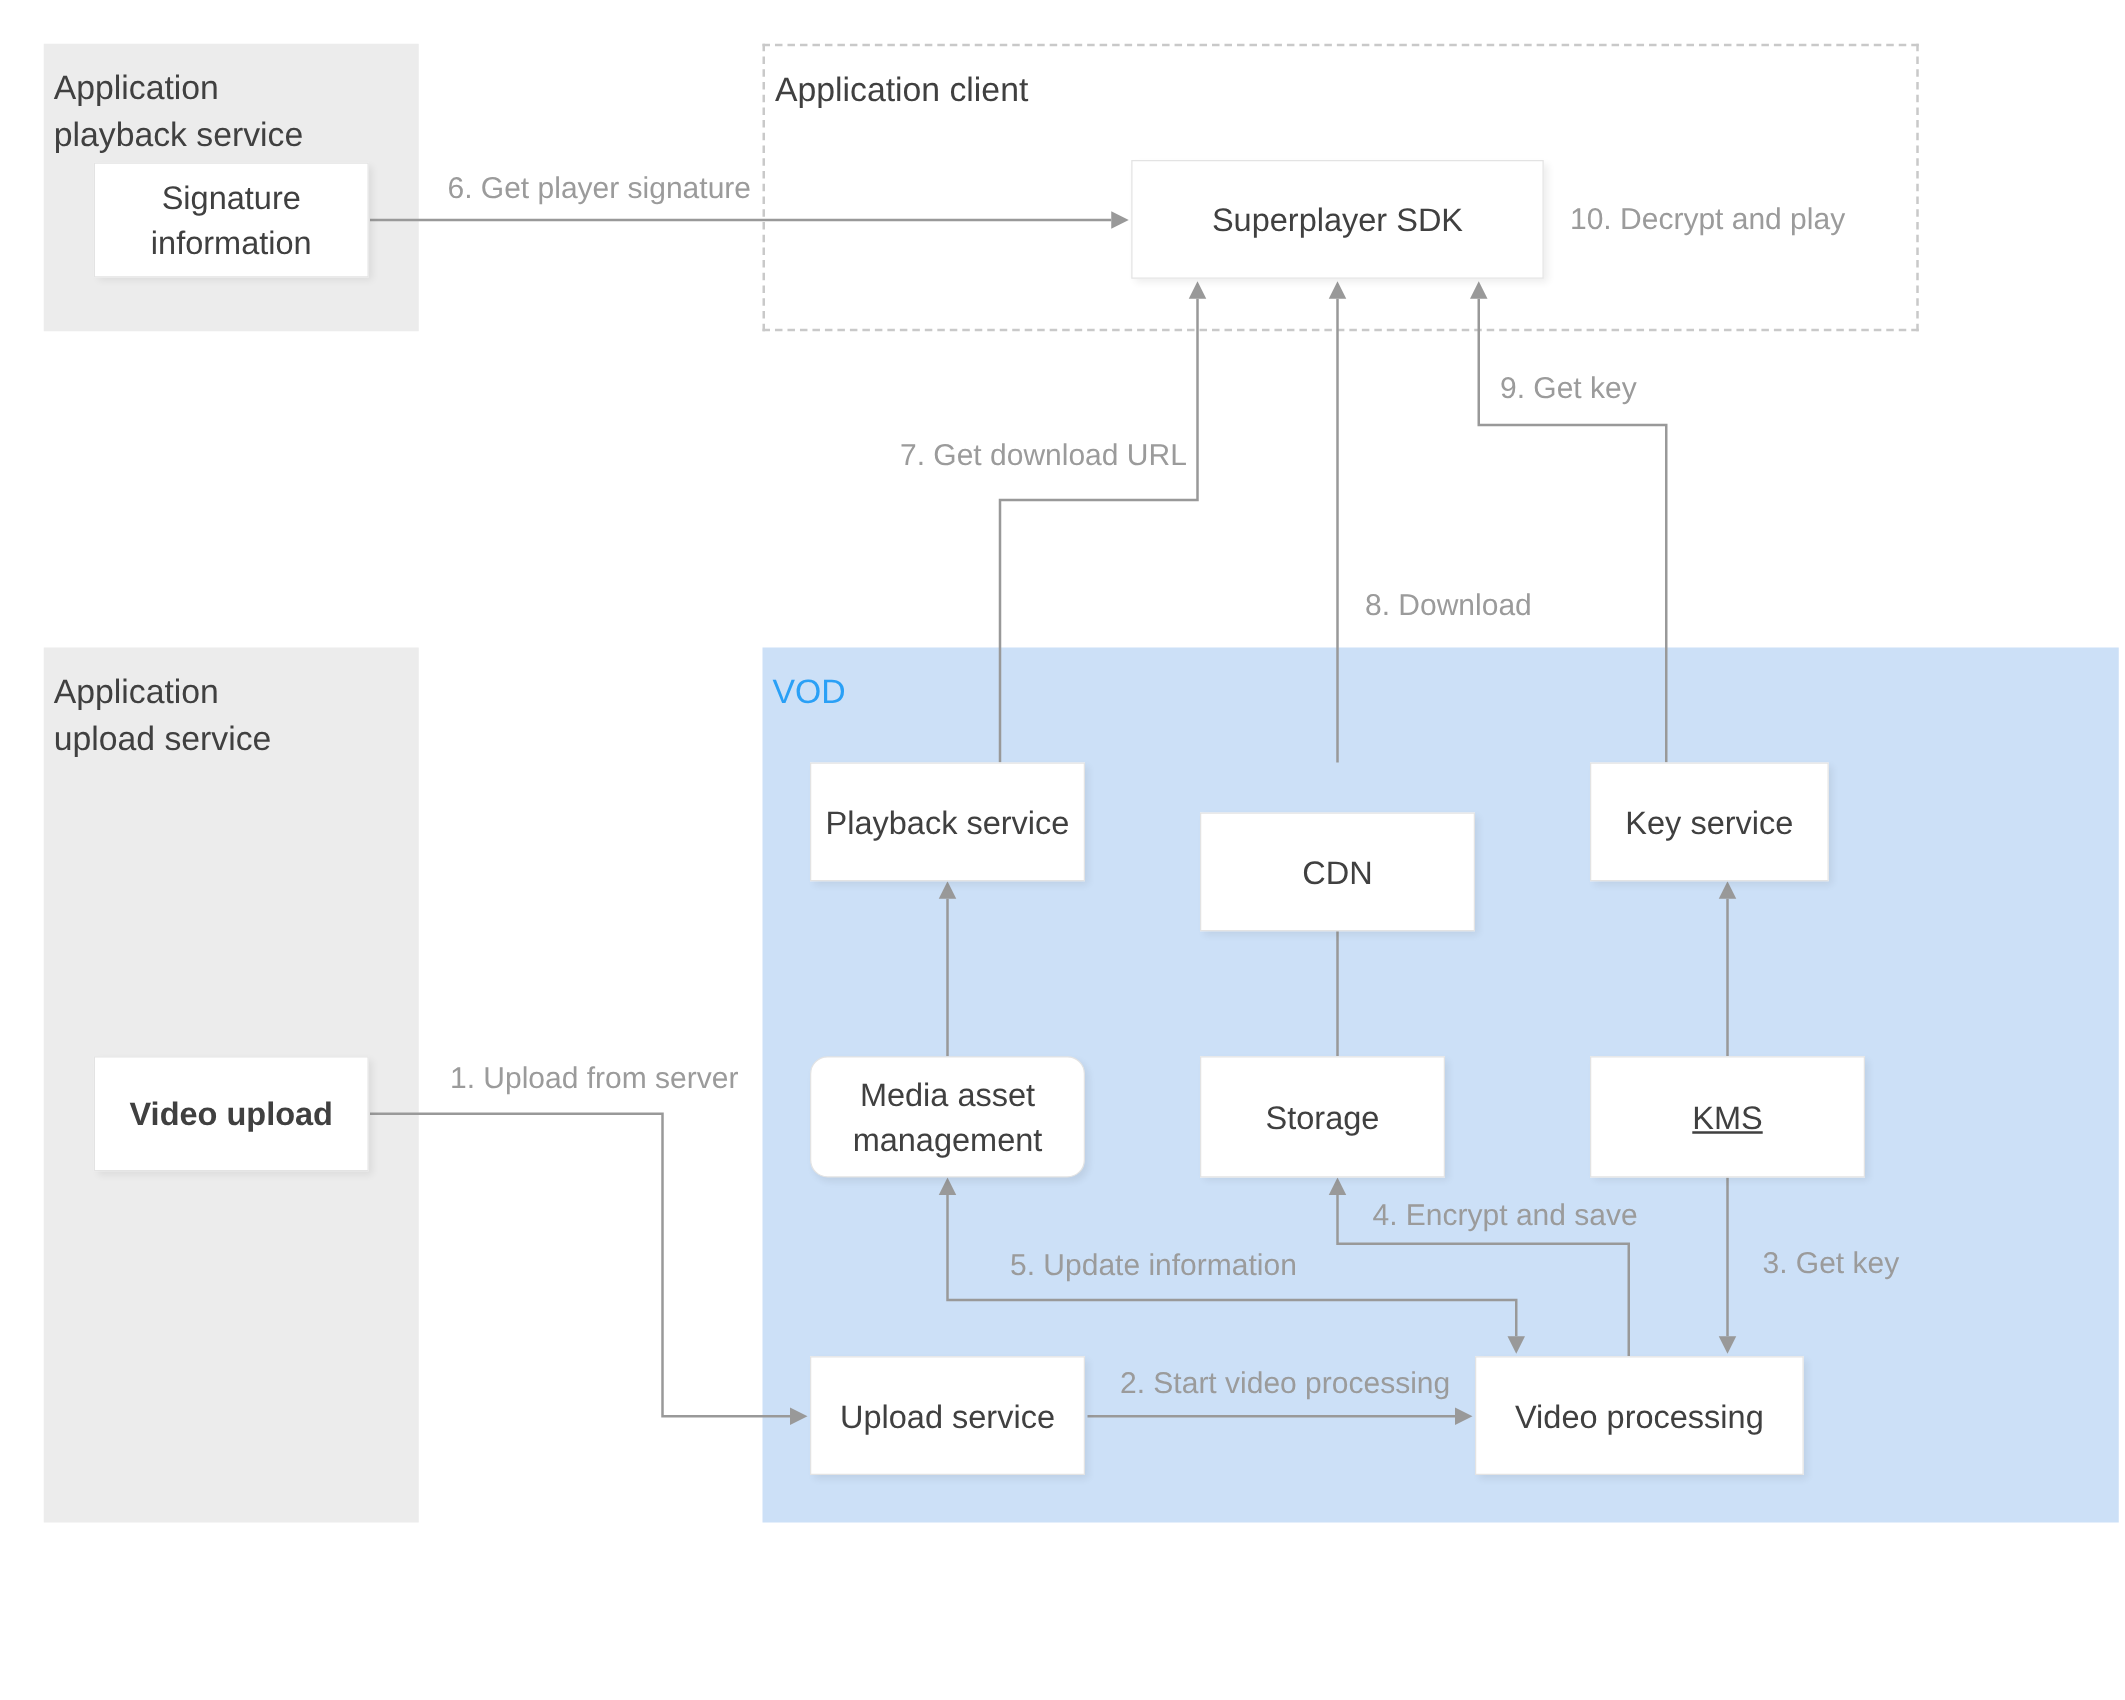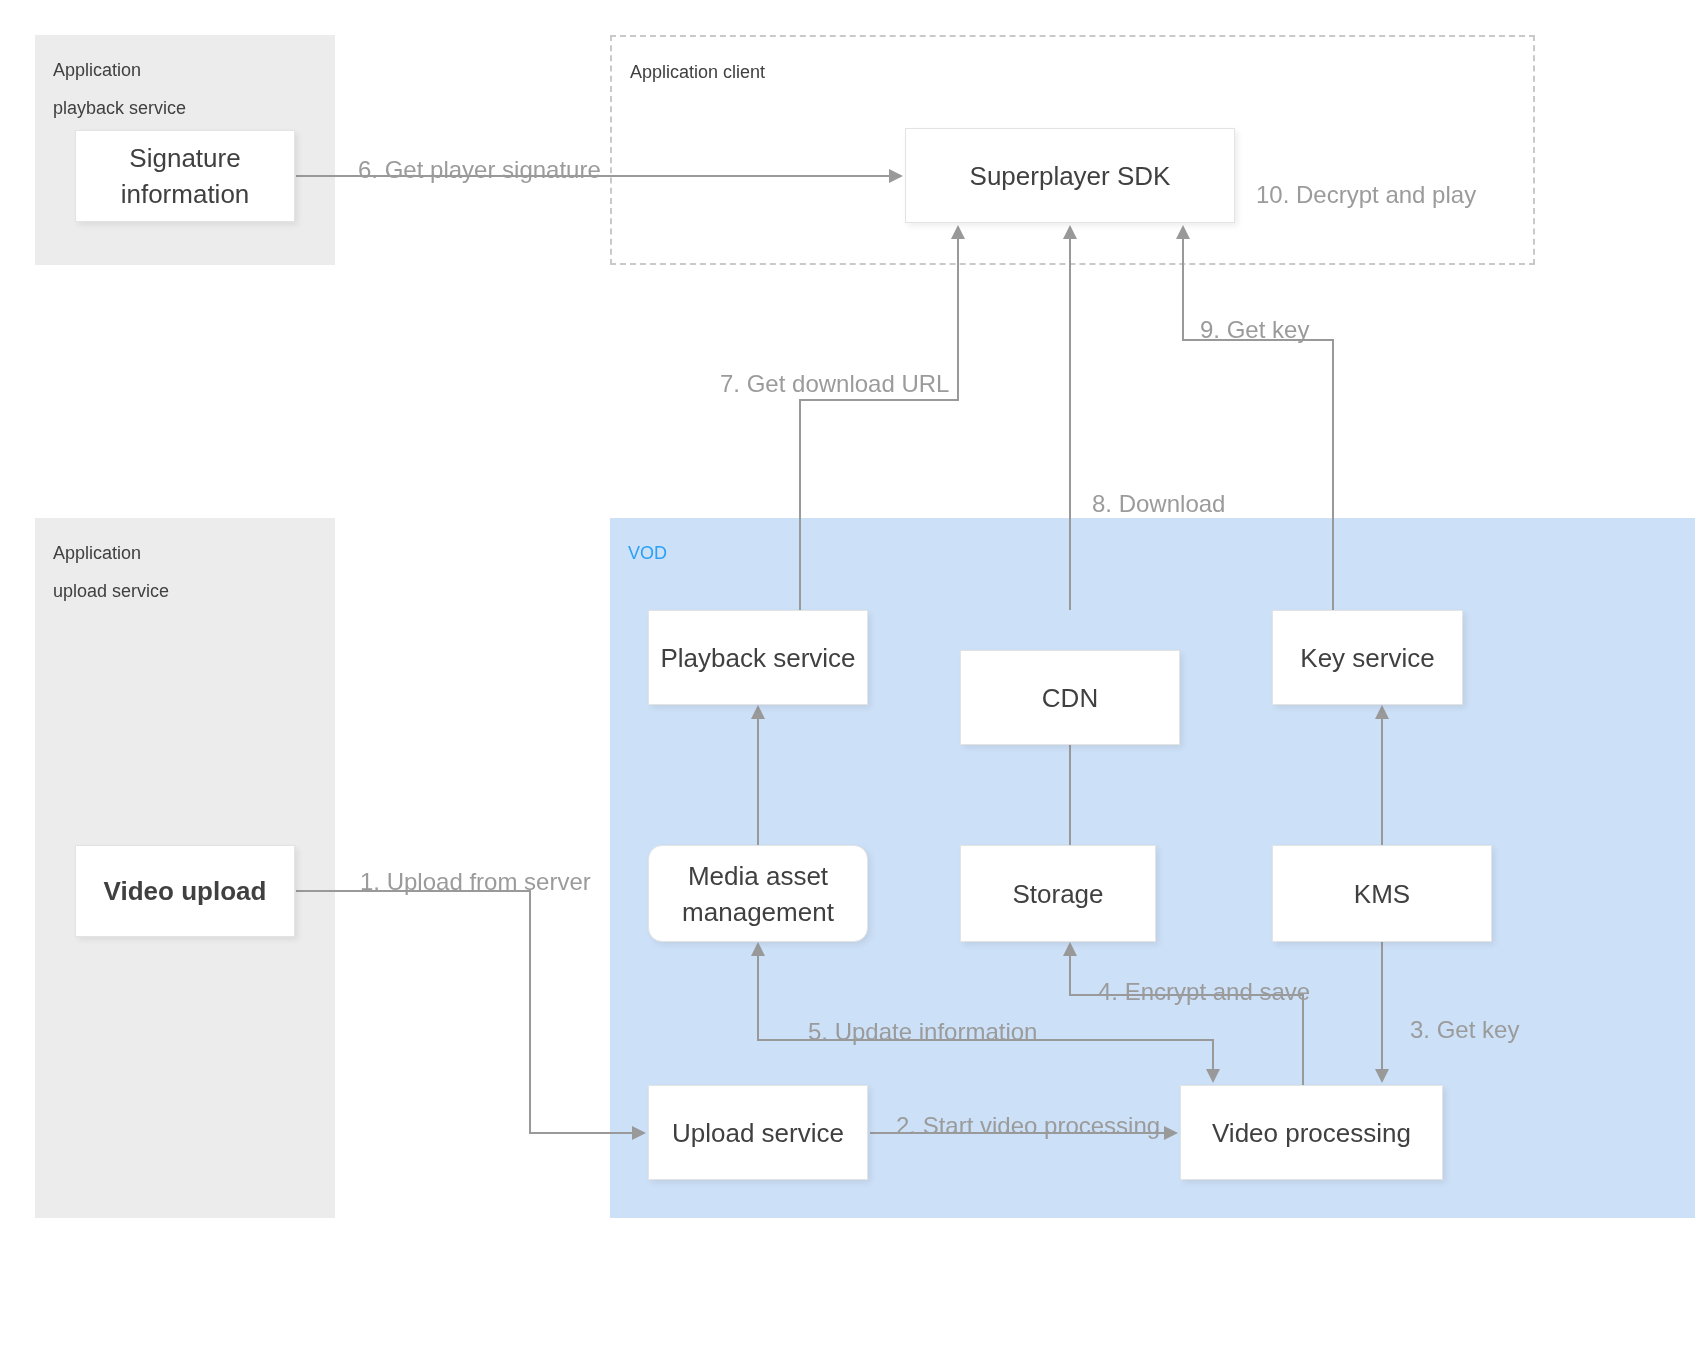--- a/index.html
+++ b/index.html
@@ -9,22 +9,22 @@
     background: #ffffff;
     position: relative;
     overflow: hidden;
   }
   .stage { position: absolute; left: 0; top: 0; width: 1700px; height: 1360px; }
 
   .group { position: absolute; }
   .group.solid { background: var(--group-bg, #ececec); }
   .group.dashed { border: 2px dashed #c9c9c9; background: transparent; }
   .group-label {
-    position: absolute; left: 18px; top: 16px;
-    font-size: 18px; line-height: 38px;
+    position: absolute; left: 8px; top: 16px;
+    font-size: 27px; line-height: 38px;
     color: var(--node-text, #404040);
     white-space: pre-line;
   }
   .vod-box { position: absolute; background: var(--vod-bg, #cce0f7); }
   .vod-box .group-label { color: var(--vod-label, #2aa0f6); }
 
   .node {
     position: absolute;
     background: #ffffff;
     border: 1px solid var(--node-border, #e3e3e3);
@@ -36,21 +36,20 @@
     padding: 0 4px;
     z-index: 10;
   }
 
   .edge-label {
     position: absolute;
     font-size: 24px; line-height: 26px;
     color: var(--edge-text, #9b9b9b);
     white-space: nowrap;
     z-index: 6;
-    margin-top: 19px;
   }
 
   svg.wires {
     position: absolute; left: 0; top: 0;
     width: 1700px; height: 1360px;
     pointer-events: none;
     z-index: 5;
   }
   .wire { fill: none; stroke: var(--arrow, #999999); stroke-width: 2; }
   .head { fill: var(--arrow, #999999); stroke: none; }
@@ -167,21 +166,21 @@
   </div>
 
   <div class="node" style="left:648px; top:845px; width:220px; height:97px;border-radius:14px;">
     <span>Media asset management</span>
   </div>
 
   <div class="node" style="left:960px; top:845px; width:196px; height:97px;">
     <span>Storage</span>
   </div>
 
-  <div class="node" style="left:1272px; top:845px; width:220px; height:97px;">
+  <div class="node" style="left:1272px; top:845px; width:220px; height:97px;text-decoration:underline;">
     <span>KMS</span>
   </div>
 
   <div class="node" style="left:648px; top:1085px; width:220px; height:95px;">
     <span>Upload service</span>
   </div>
 
   <div class="node" style="left:1180px; top:1085px; width:263px; height:95px;align-items:center;">
     <span>Video processing</span>
   </div>

